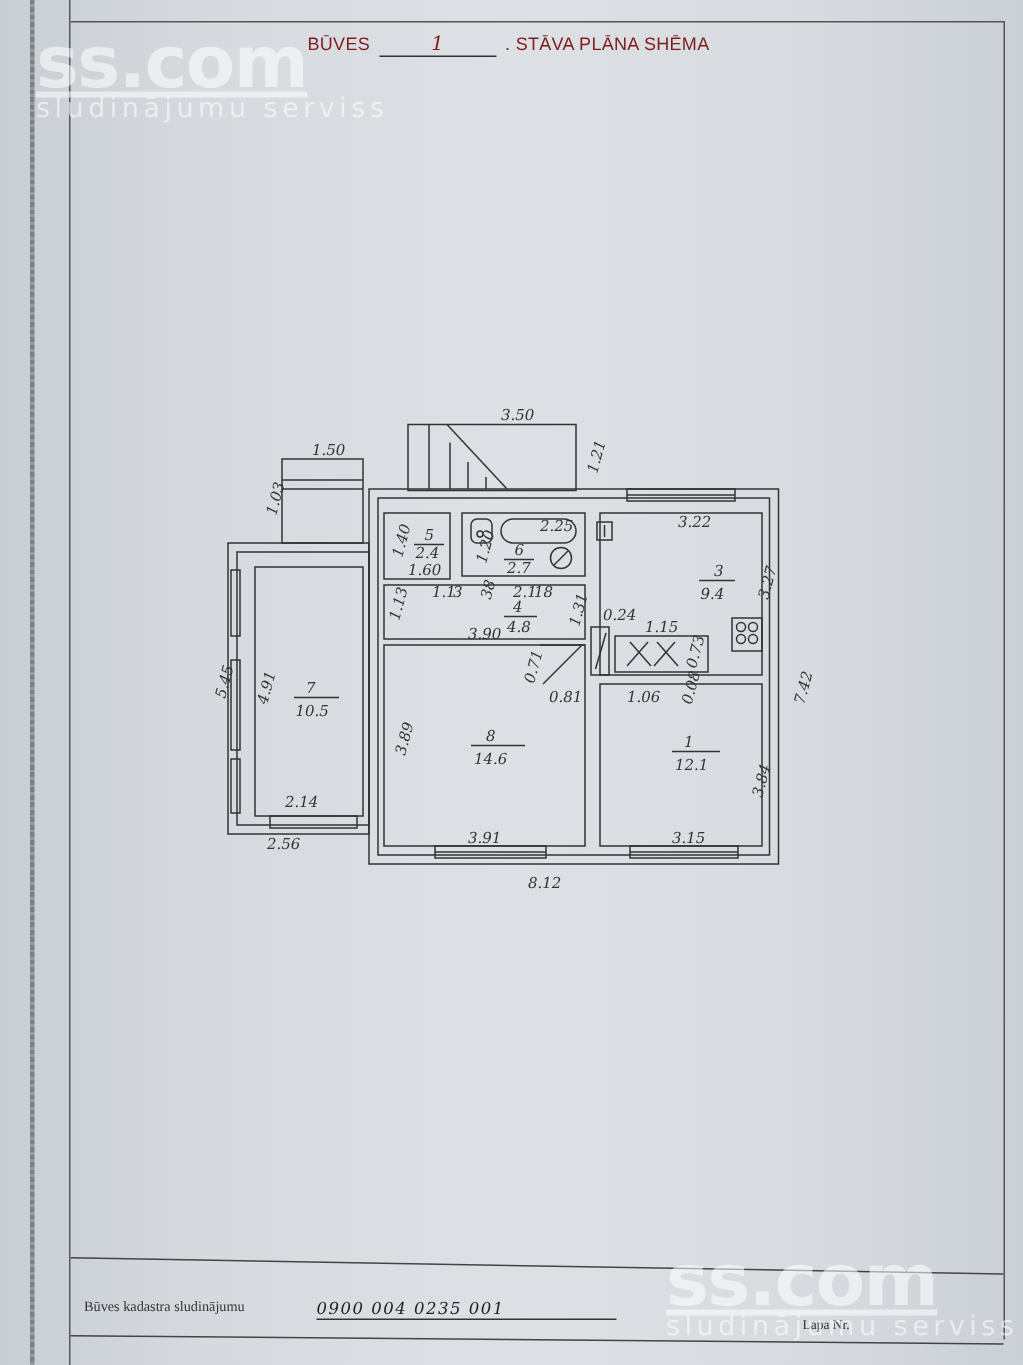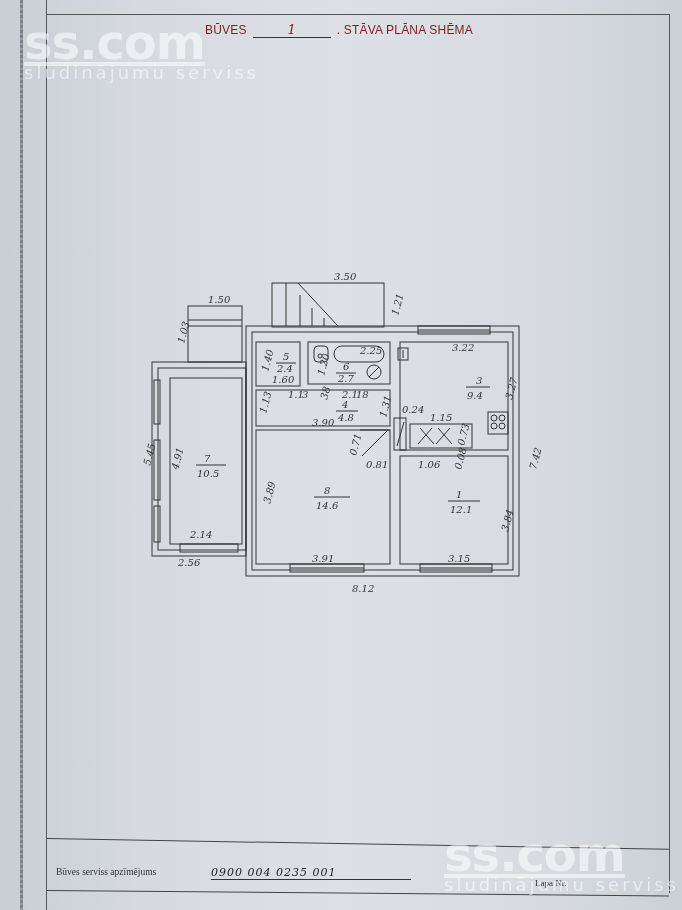--- a/index.html
+++ b/index.html
@@ -178,20 +178,20 @@
     <text x="270" y="504" transform="rotate(-75 270 504)">3.89</text>
     <text x="448" y="562">3.15</text>
     <text x="508" y="532" transform="rotate(-75 508 532)">3.84</text>
     <text x="352" y="592">8.12</text>
     <text x="536" y="470" transform="rotate(-75 536 470)">7.42</text>
   </g>
 </svg>
 
 <div class="footer-line1"></div>
 <div class="footer-line2"></div>
-<div class="footer-label">Būves serviss apzīmējums</div>
+<div class="footer-label">Būves kadastra sludinājumu</div>
 <div class="footer-value">0900 004 0235 001</div>
 <div class="lapa">Lapa Nr.</div>
 
 <div class="watermark" style="left:444px;top:826px;">
   <div class="wm-big">ss.com</div>
   <div class="wm-small" style="margin-top:-8px;">sludinājumu serviss</div>
 </div>
 
 </body></html>

